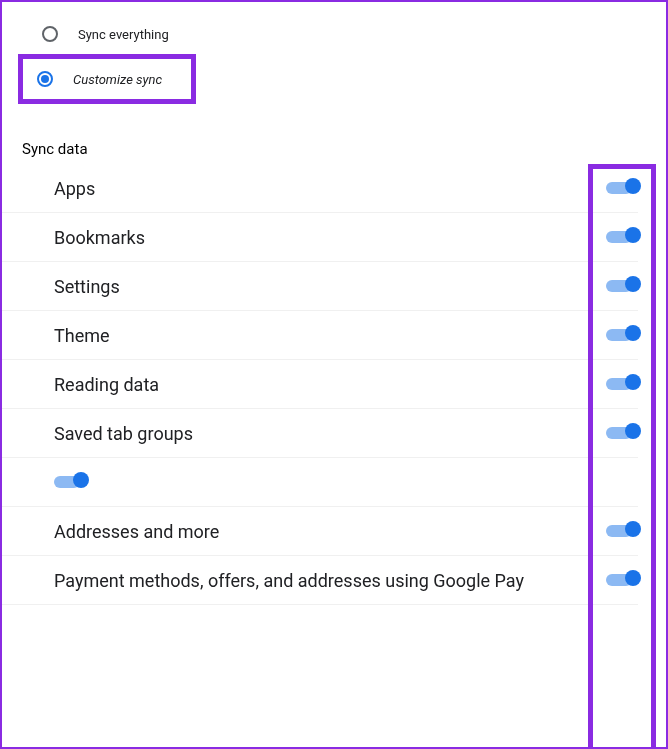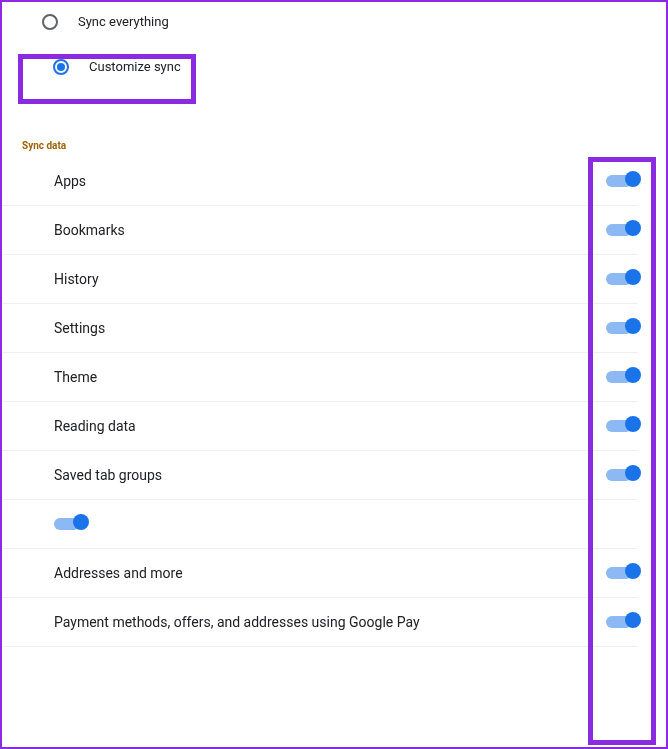--- a/index.html
+++ b/index.html
@@ -18,32 +18,33 @@
       position: relative;
       padding: 12px 0 0 0;
     }
 
     .radio-options {
       padding: 0 0 16px 0;
     }
 
     .radio-row {
       display: flex;
-      align-items: flex-start;
+      align-items: center;
       height: 40px;
       padding-left: 40px;
       position: relative;
     }
 
     .radio-row.highlighted {
       border: 5px solid #8a2be2;
       margin-left: 16px;
-      padding-left: 30px;
+      padding-left: 14px;
       width: 178px;
       height: 50px;
+      font-style: italic;
     }
 
     .radio-outer {
       width: 16px;
       height: 16px;
       border-radius: 50%;
       border: 2px solid #5f6368;
       display: inline-flex;
       align-items: center;
       justify-content: center;
@@ -61,23 +62,23 @@
       border-radius: 50%;
       background: #1a73e8;
     }
 
     .radio-label {
       color: #202124;
       font-size: 13px;
     }
 
     .section-header {
-      font-size: 10px;
-      font-weight: 700;
-      color: #a16207;
+      font-size: 15px;
+      font-weight: 400;
+      color: #000000;
       padding: 20px 0 6px 20px;
     }
 
     .sync-list {
       padding: 0 28px 0 0;
       position: relative;
     }
 
     .sync-row {
       display: flex;
@@ -86,21 +87,21 @@
       height: 49px;
       padding-left: 52px;
       border-bottom: 1px solid #f0f0f0;
     }
 
     .sync-row:last-child {
       border-bottom: none;
     }
 
     .sync-label {
-      font-size: 14px;
+      font-size: 18px;
       color: #202124;
     }
 
     .toggle {
       width: 26px;
       height: 12px;
       border-radius: 8px;
       background: #1a73e8;
       opacity: 0.5;
       position: relative;
@@ -166,27 +167,20 @@
 
 
   <div class="sync-row">
     <span class="sync-label">Bookmarks</span>
     <div class="toggle-wrap">
       <span class="toggle"></span>
       <span class="toggle-thumb"></span>
     </div>
   </div>
 
-  <div class="sync-row">
-    <span class="sync-label">History</span>
-    <div class="toggle-wrap">
-      <span class="toggle"></span>
-      <span class="toggle-thumb"></span>
-    </div>
-  </div>
 
   <div class="sync-row">
     <span class="sync-label">Settings</span>
     <div class="toggle-wrap">
       <span class="toggle"></span>
       <span class="toggle-thumb"></span>
     </div>
   </div>
 
   <div class="sync-row">

